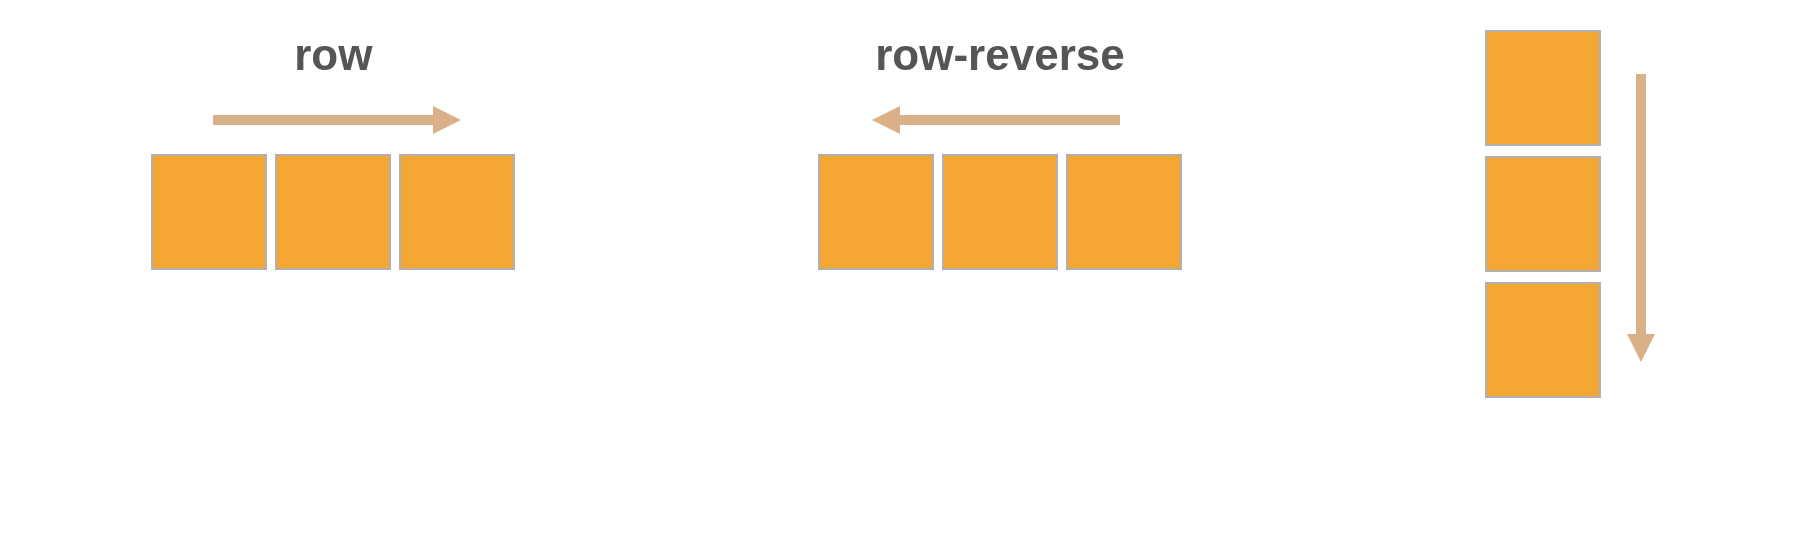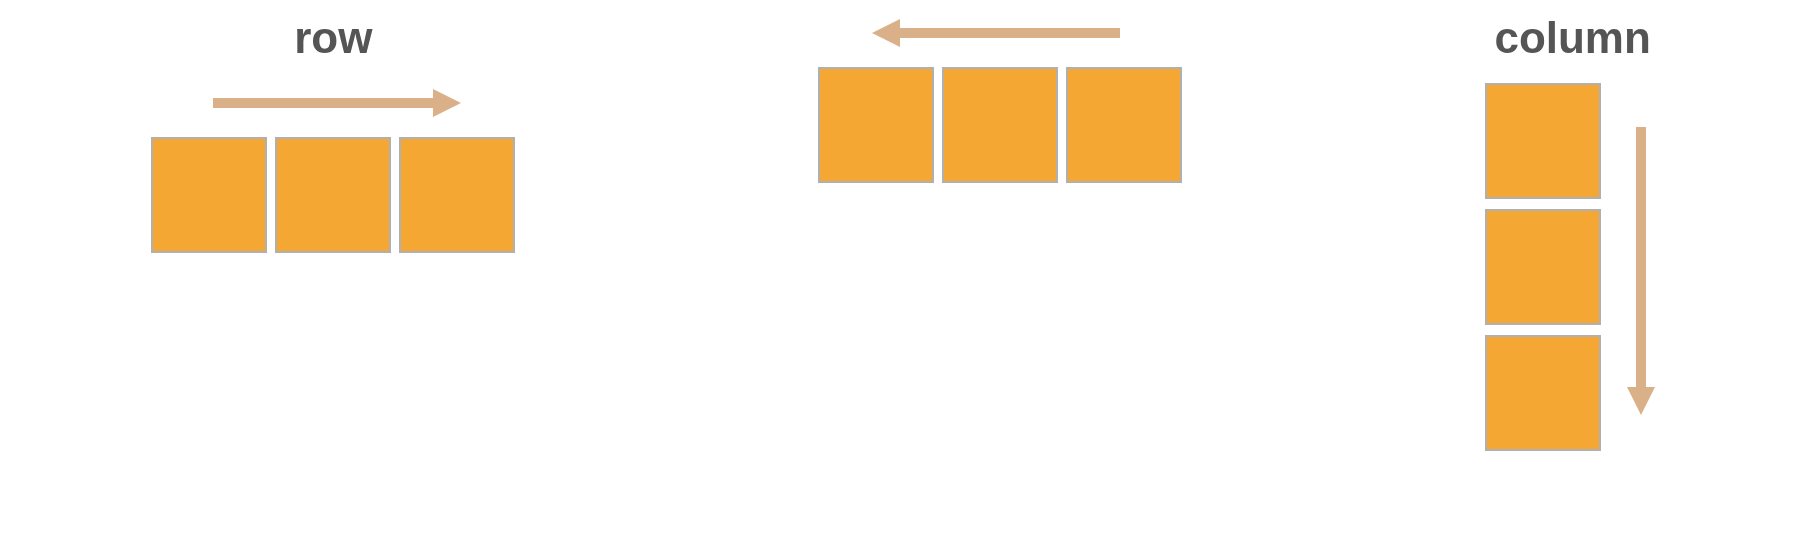--- a/index.html
+++ b/index.html
@@ -7,21 +7,21 @@
     padding: 0;
     background: #ffffff;
     font-family: "Helvetica Neue", Arial, sans-serif;
   }
   .stage {
     width: 1812px;
     height: 555px;
     display: flex;
     justify-content: space-around;
     align-items: flex-start;
-    padding-top: 13px;
+    padding-top: 30px;
     box-sizing: border-box;
   }
   .panel {
     display: flex;
     flex-direction: column;
     align-items: center;
   }
   .panel-title {
     font-size: 44px;
     font-weight: 700;
@@ -87,35 +87,35 @@
       </svg>
       <div class="row-boxes">
         <div class="box"></div>
         <div class="box"></div>
         <div class="box"></div>
       </div>
     </div>
   </div>
 
   <div class="panel">
+    <div class="panel-title">row-reverse</div>
     <div class="horiz-wrap">
       <svg class="arrow-h" viewBox="0 0 260 40">
         <line class="arrow-line" x1="30" y1="20" x2="250" y2="20"></line>
         <polygon class="arrow-head" points="30,6 2,20 30,34"></polygon>
       </svg>
       <div class="row-boxes">
         <div class="box"></div>
         <div class="box"></div>
         <div class="box"></div>
       </div>
     </div>
   </div>
 
   <div class="panel">
-    <div class="panel-title">column</div>
     <div class="vert-wrap">
       <div class="col-boxes">
         <div class="box"></div>
         <div class="box"></div>
         <div class="box"></div>
       </div>
       <svg class="arrow-v" viewBox="0 0 40 300">
         <line class="arrow-line" x1="20" y1="10" x2="20" y2="270"></line>
         <polygon class="arrow-head" points="6,270 20,298 34,270"></polygon>
       </svg>

